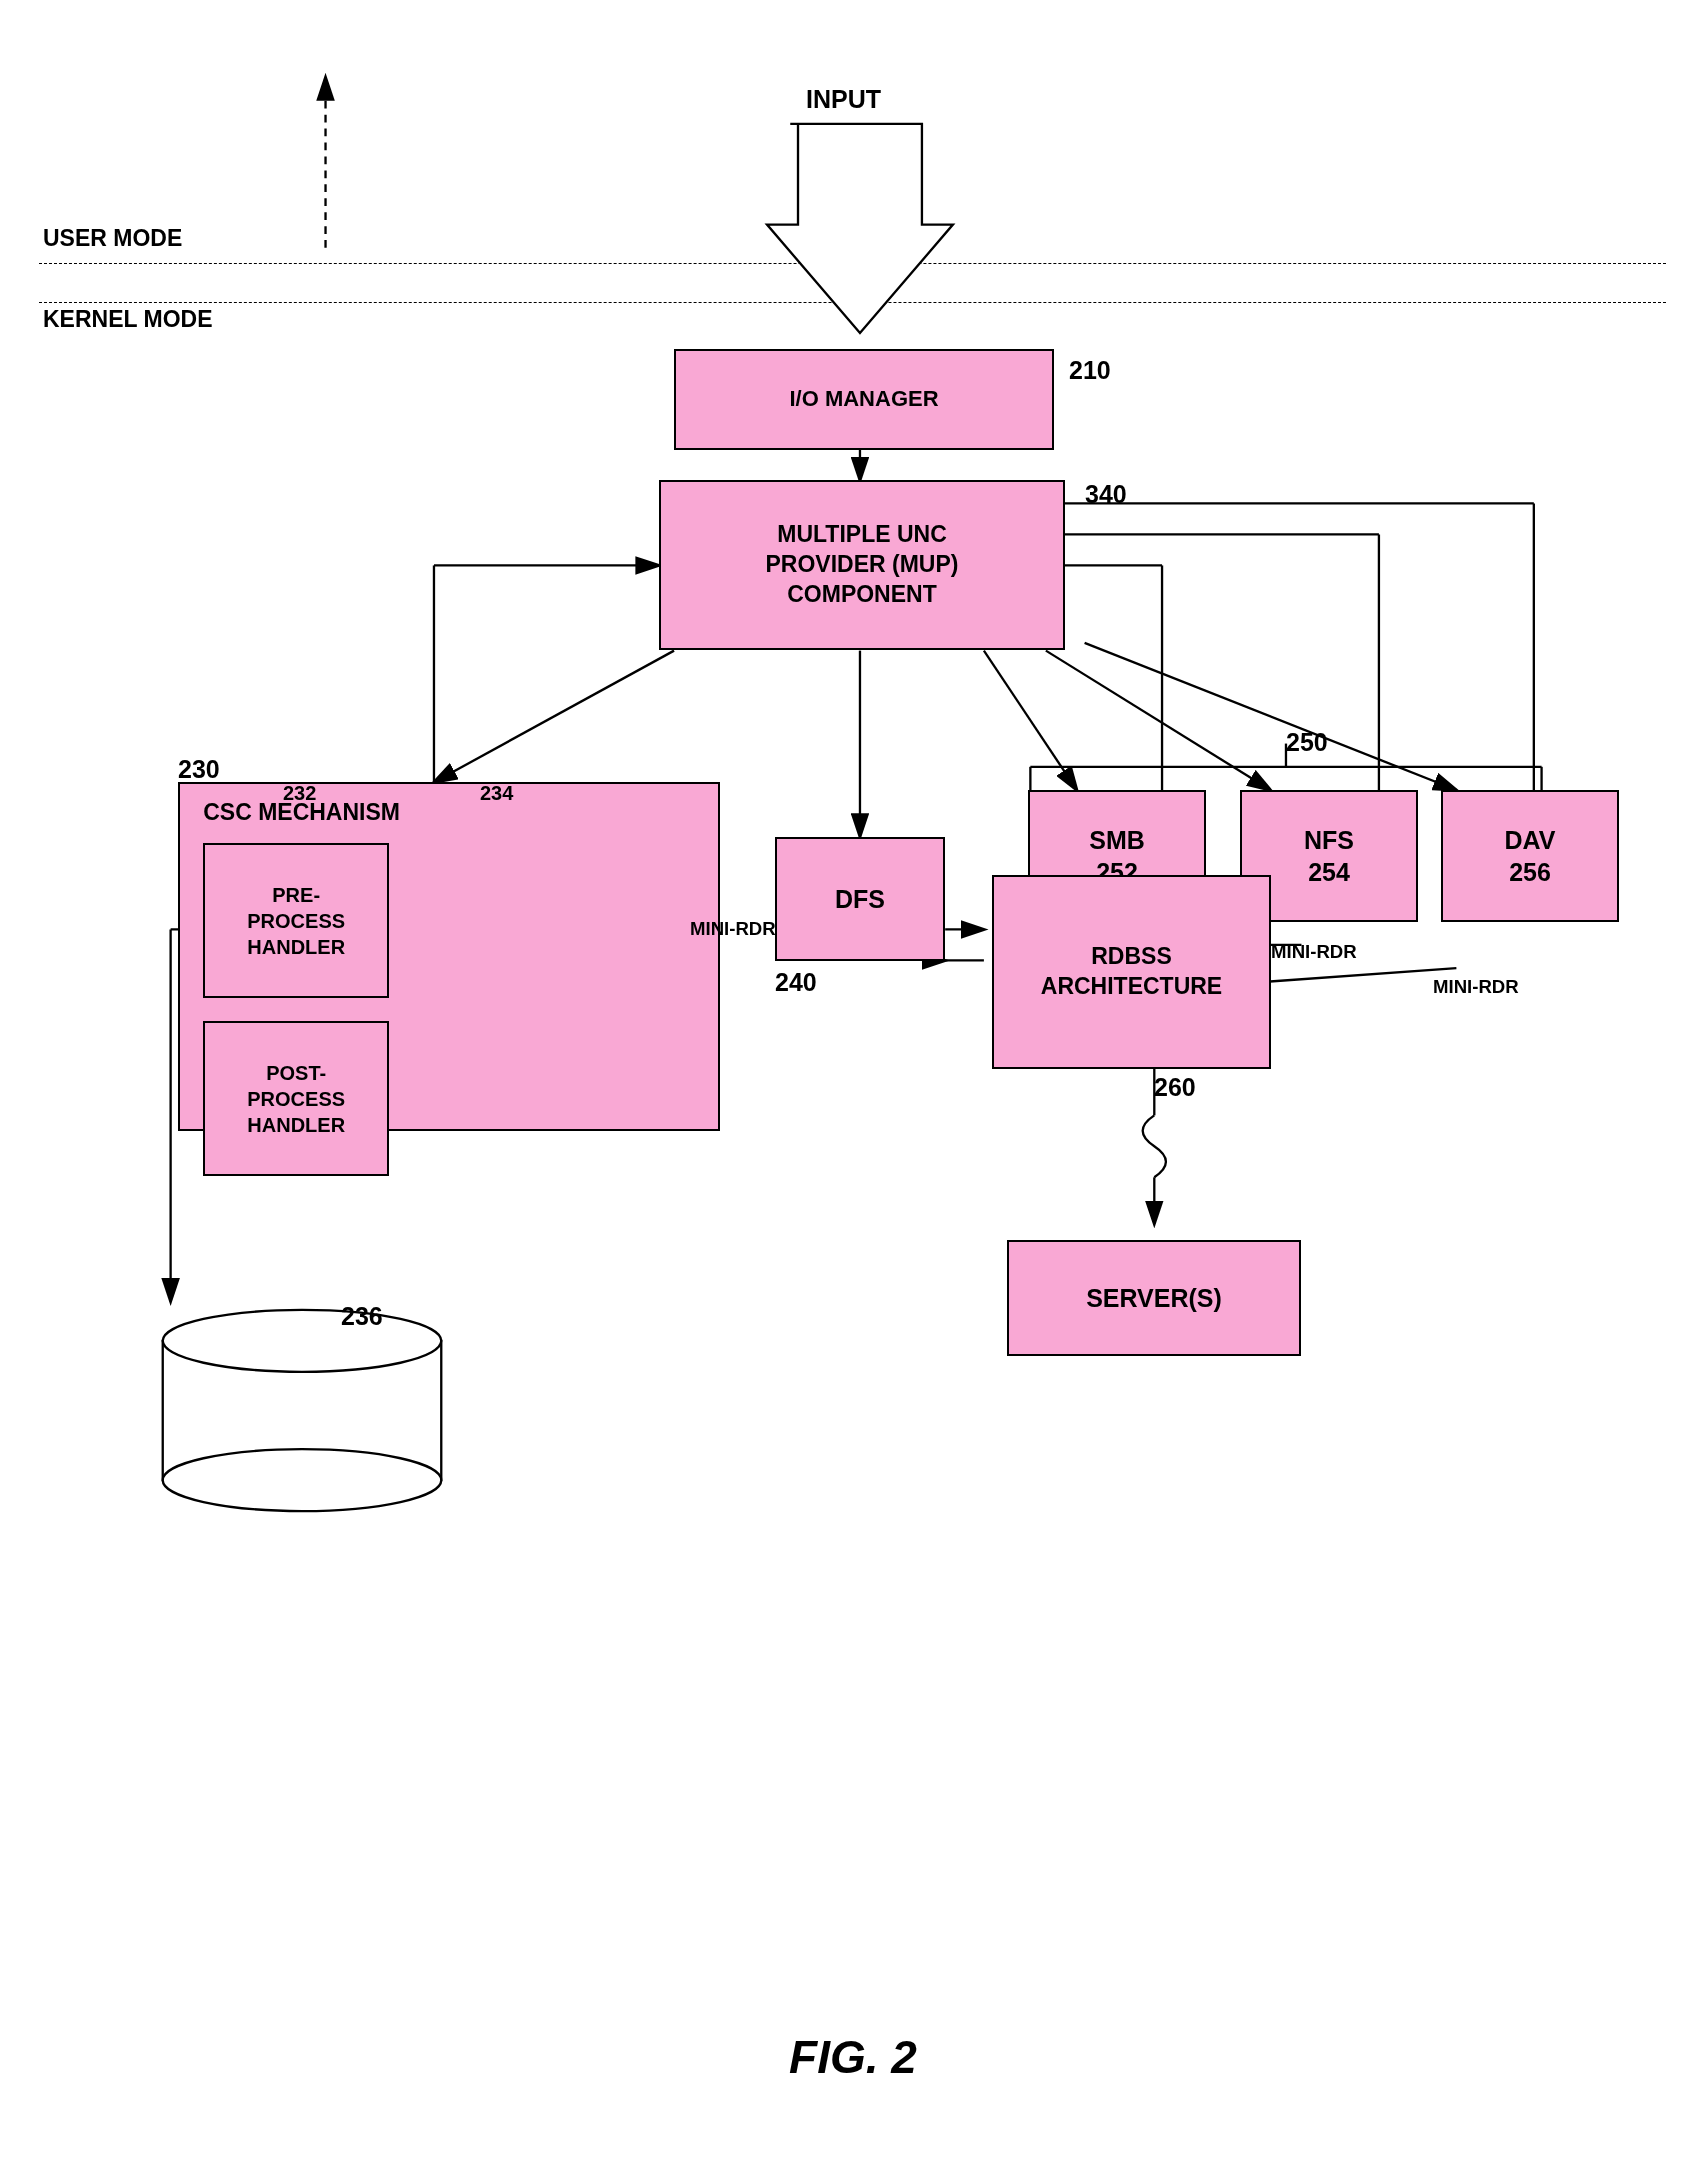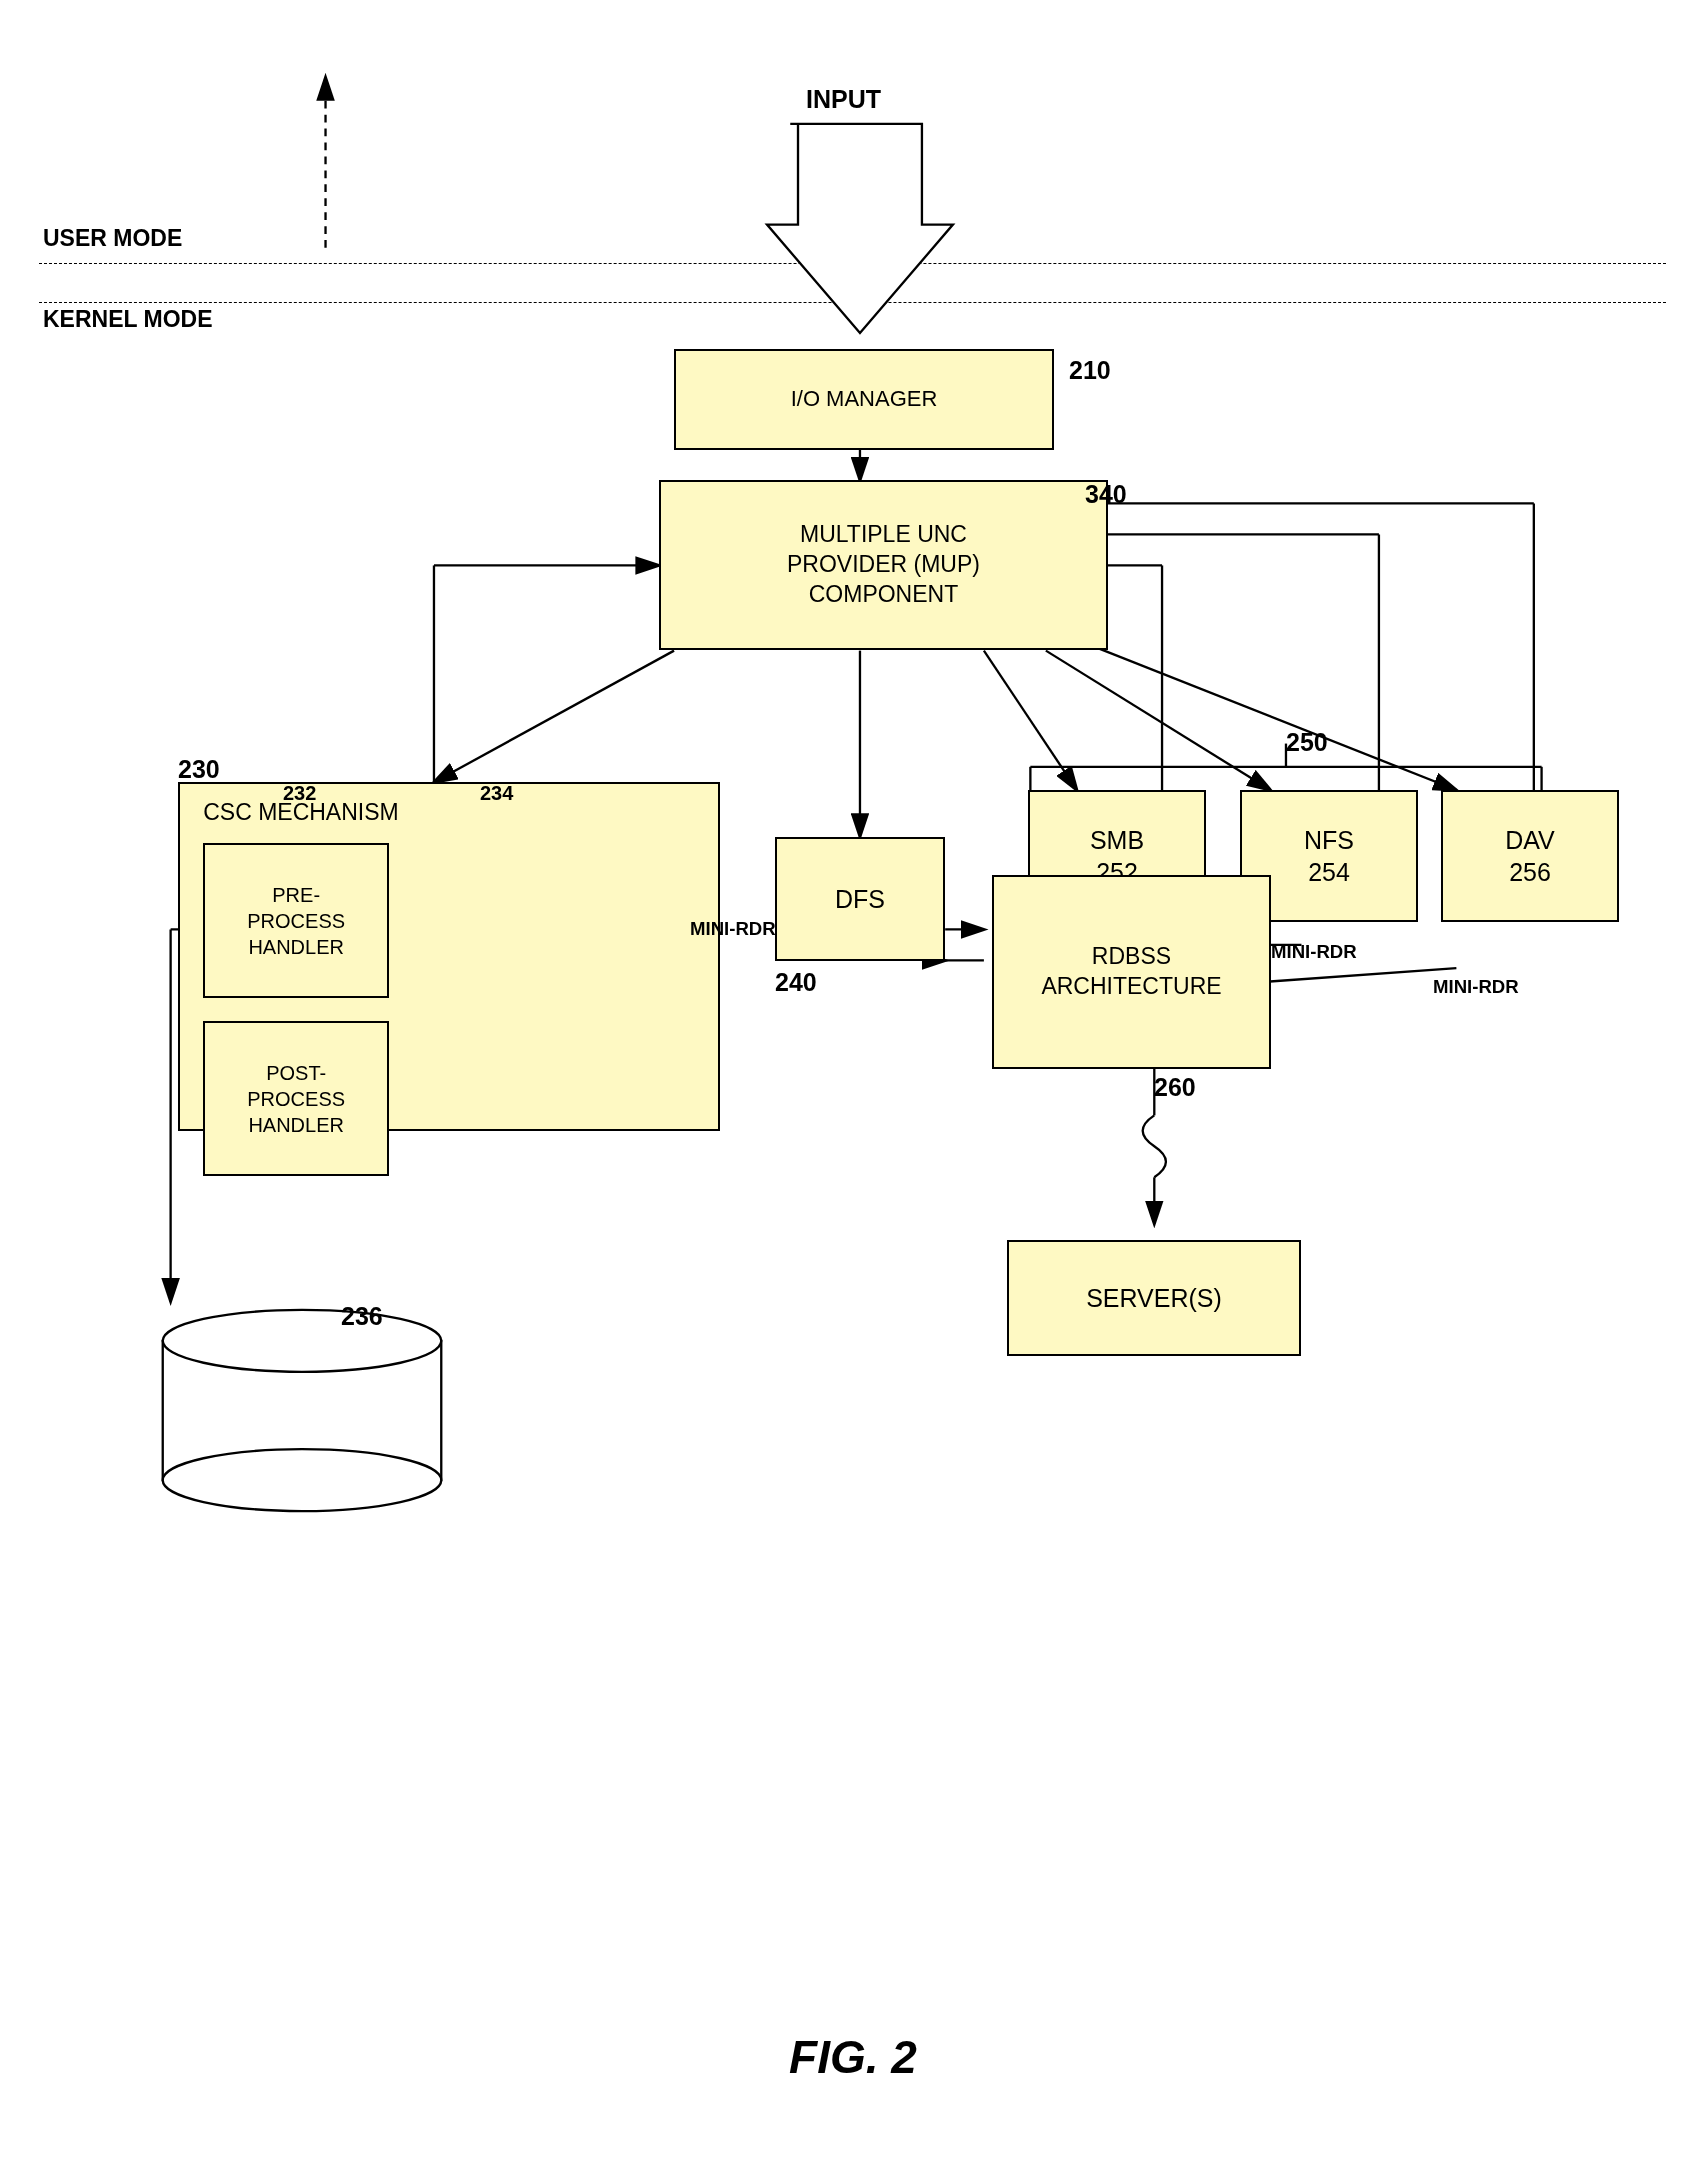--- a/index.html
+++ b/index.html
@@ -13,27 +13,27 @@
     }
     .diagram-container {
       position: absolute;
       top: 0; left: 0;
       width: 1706px;
       height: 2161px;
     }
     .box {
       position: absolute;
       border: 2.3px solid #000;
-      background: #fef9c3;
+      background: #f9a8d4;
       display: flex;
       align-items: center;
       justify-content: center;
       text-align: center;
       font-size: 22px;
-      font-weight: normal;
+      font-weight: bold;
       line-height: 1.3;
     }
     .label {
       position: absolute;
       font-size: 20px;
       font-weight: bold;
       text-align: center;
     }
     .label-ref {
       position: absolute;
@@ -153,21 +153,21 @@
 
   </svg>
 
   <span class="label" style="left: 806px; top: 85px; font-size: 25px;">INPUT</span>
 
   <div class="box" style="left: 674px; top: 349px; width: 380px; height: 101px;">
     <span>I/O MANAGER</span>
   </div>
   <span class="label-ref" style="left: 1069px; top: 356px;">210</span>
 
-  <div class="box" style="left: 659px; top: 480px; width: 449px; height: 170px; text-align: center;">
+  <div class="box" style="left: 659px; top: 480px; width: 406px; height: 170px; text-align: center;">
     <span style="white-space: pre-line; font-size: 23px;">MULTIPLE UNC
 PROVIDER (MUP)
 COMPONENT</span>
   </div>
   <span class="label-ref" style="left: 1085px; top: 480px;">340</span>
 
   <div class="box" style="left: 178px; top: 782px; width: 542px; height: 349px; align-items: flex-start; justify-content: space-between; padding: 7.7px; flex-direction: column;">
     <span style="font-size: 23px; padding: 6.2px 0 0 15.5px; width: 100%; text-align: left;">CSC MECHANISM</span>
     <div style="display: flex; gap: 23px; padding: 15.5px 15.5px 0 15.5px; width: 100%; justify-content: center; flex-direction: column;">
 

